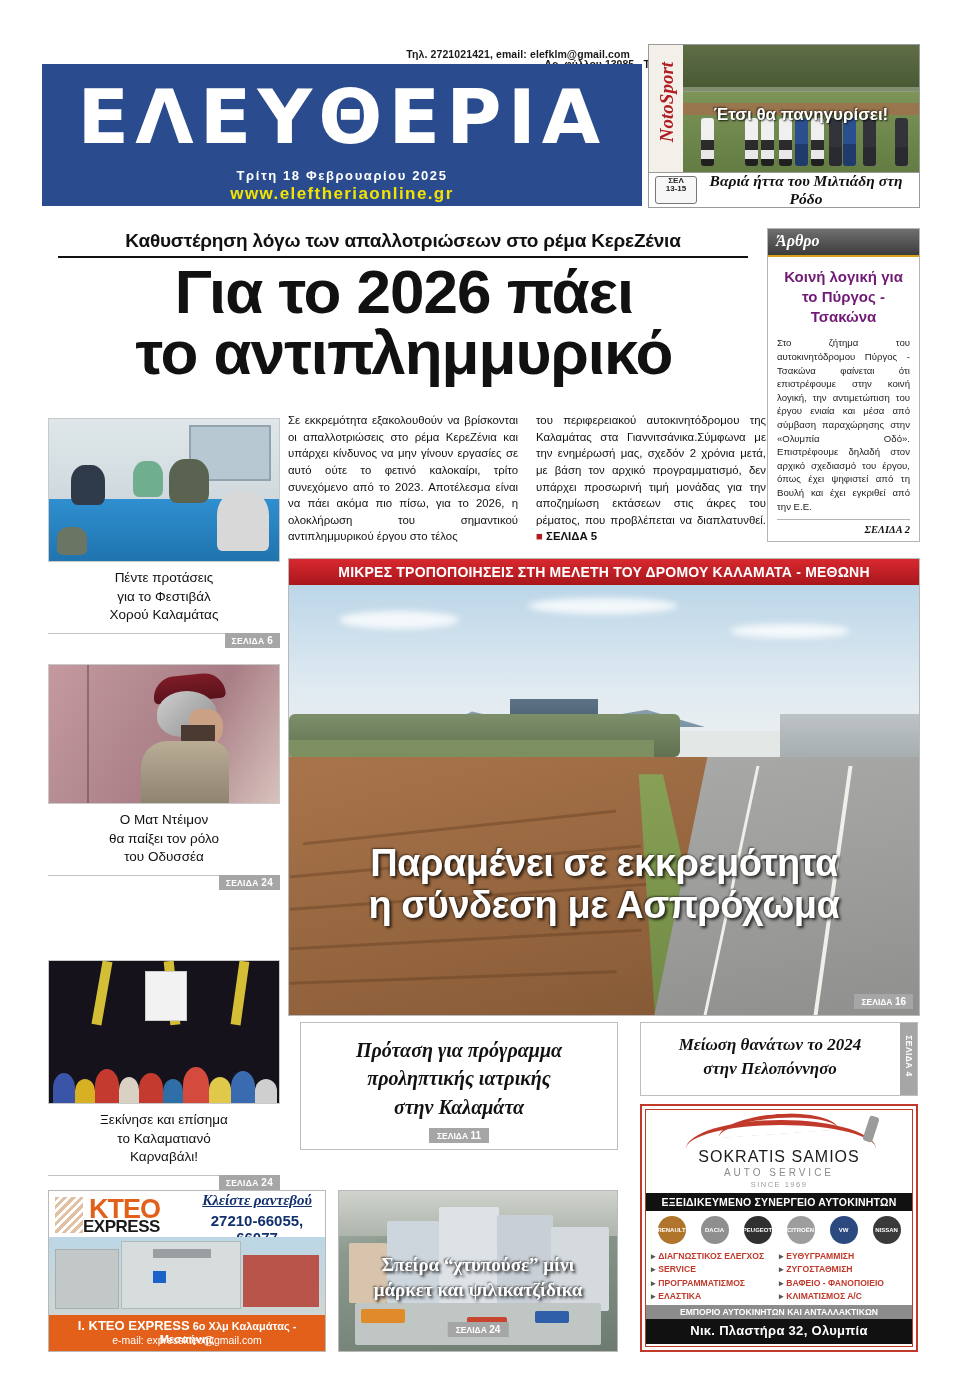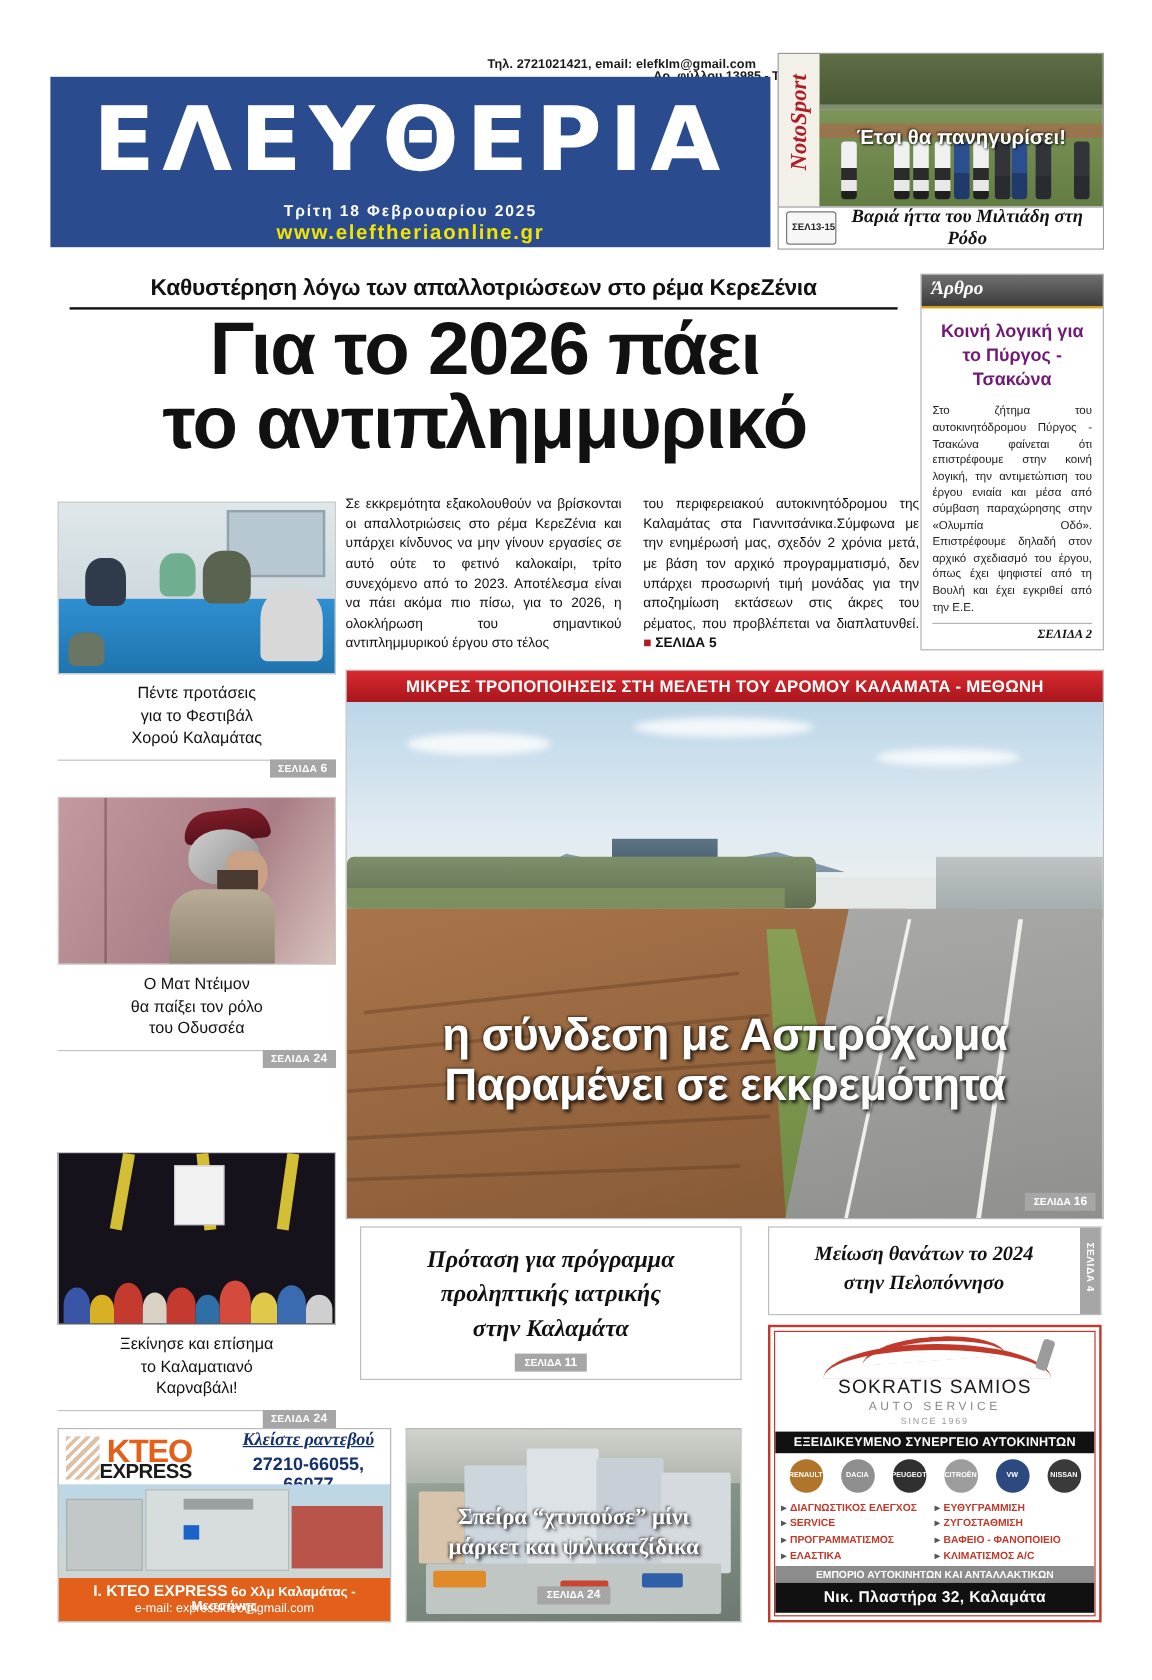--- a/index.html
+++ b/index.html
@@ -45,21 +45,21 @@
   .player{position:absolute;bottom:6px;width:13px;height:48px;border-radius:3px;}
   .pl-w{background:linear-gradient(180deg,#f0f0f0 0 45%,#2b2b2b 45% 66%,#e8e8e8 66% 86%,#202020 86% 100%);}
   .pl-d{background:linear-gradient(180deg,#33343a 0 60%,#2a2b30 60% 100%);}
   .pl-b{background:linear-gradient(180deg,#2b4f8e 0 55%,#1f3a6b 55% 100%);}
   .sp-headline{position:absolute;left:34px;top:60px;width:236px;text-align:center;
                color:#fff;font-weight:bold;font-size:17px;
                text-shadow:1px 1px 2px rgba(0,0,0,.85),-1px -1px 2px rgba(0,0,0,.6);}
   .sport-cap{position:absolute;left:0;top:127px;width:270px;height:34px;
              border-top:1px solid #9a9a9a;display:flex;align-items:center;background:#fff;}
   .sport-pagebadge{margin-left:6px;width:40px;height:26px;border:1px solid #777;border-radius:3px;
-             display:flex;flex-direction:row;justify-content:flex-end;align-items:center;
+             display:flex;flex-direction:column;justify-content:flex-start;align-items:center;
              font-size:8px;font-weight:bold;line-height:1.05;color:#222;background:#f7f7f7;}
   .sport-cap-text{flex:1;text-align:center;font-family:"Liberation Serif",serif;
              font-style:italic;font-weight:bold;font-size:15.5px;color:#111;padding-right:4px;}
 
   
   .kicker{position:absolute;left:58px;top:230px;width:690px;text-align:center;
           font-size:19px;font-weight:bold;color:#111;
           border-bottom:2px solid #111;padding-bottom:4px;letter-spacing:-.2px;}
   .bighead{position:absolute;left:48px;top:262px;width:712px;text-align:center;
            font-size:62px;font-weight:bold;line-height:.98;color:#111;letter-spacing:-1px;}
@@ -394,22 +394,22 @@
       <div class="f-furrow" style="left:2%;top:56%;width:50%;transform:rotate(-6deg);"></div>
       <div class="f-furrow" style="left:0;top:64%;width:56%;transform:rotate(-5deg);"></div>
       <div class="f-furrow" style="left:0;top:72%;width:58%;transform:rotate(-4deg);"></div>
       <div class="f-furrow" style="left:0;top:82%;width:56%;transform:rotate(-3deg);"></div>
       <div class="f-furrow" style="left:0;top:91%;width:52%;transform:rotate(-2deg);"></div>
       <div class="f-verge"></div>
       <div class="f-road"></div>
       <div class="f-line" style="left:70%;top:42%;width:3px;height:58%;transform:skewX(-12deg);"></div>
       <div class="f-line" style="left:86%;top:42%;width:4px;height:58%;transform:skewX(-8deg);"></div>
       <div class="feat-overlay">
+        <div>Παραμένει σε εκκρεμότητα</div>
         <div>η σύνδεση με Ασπρόχωμα</div>
-        <div>Παραμένει σε εκκρεμότητα</div>
       </div>
       <span class="feat-page">
         <span>ΣΕΛΙΔΑ</span>
         <b>16</b>
       </span>
     </div>
   </div>
 
   <div class="tbox tbox1">
     <div class="t-txt">
@@ -461,21 +461,21 @@
         </ul>
         <ul>
           <li>ΕΥΘΥΓΡΑΜΜΙΣΗ</li>
           <li>ΖΥΓΟΣΤΑΘΜΙΣΗ</li>
           <li>ΒΑΦΕΙΟ - ΦΑΝΟΠΟΙΕΙΟ</li>
           <li>ΚΛΙΜΑΤΙΣΜΟΣ Α/C</li>
         </ul>
       </div>
       <div class="sam-grey">ΕΜΠΟΡΙΟ ΑΥΤΟΚΙΝΗΤΩΝ ΚΑΙ ΑΝΤΑΛΛΑΚΤΙΚΩΝ</div>
       <div class="sam-dark">
-        <div class="sam-addr">Νικ. Πλαστήρα 32, Καλαμάτα</div>
+        <div class="sam-addr">Νικ. Πλαστήρα 32, Ολυμπία</div>
 
       </div>
     </div>
   </div>
 
   <div class="ad-kteo">
     <div class="kteo-top">
       <div class="kteo-logo">
         <div class="kteo-map"></div>
         <div class="kteo-k">KTEO</div>

